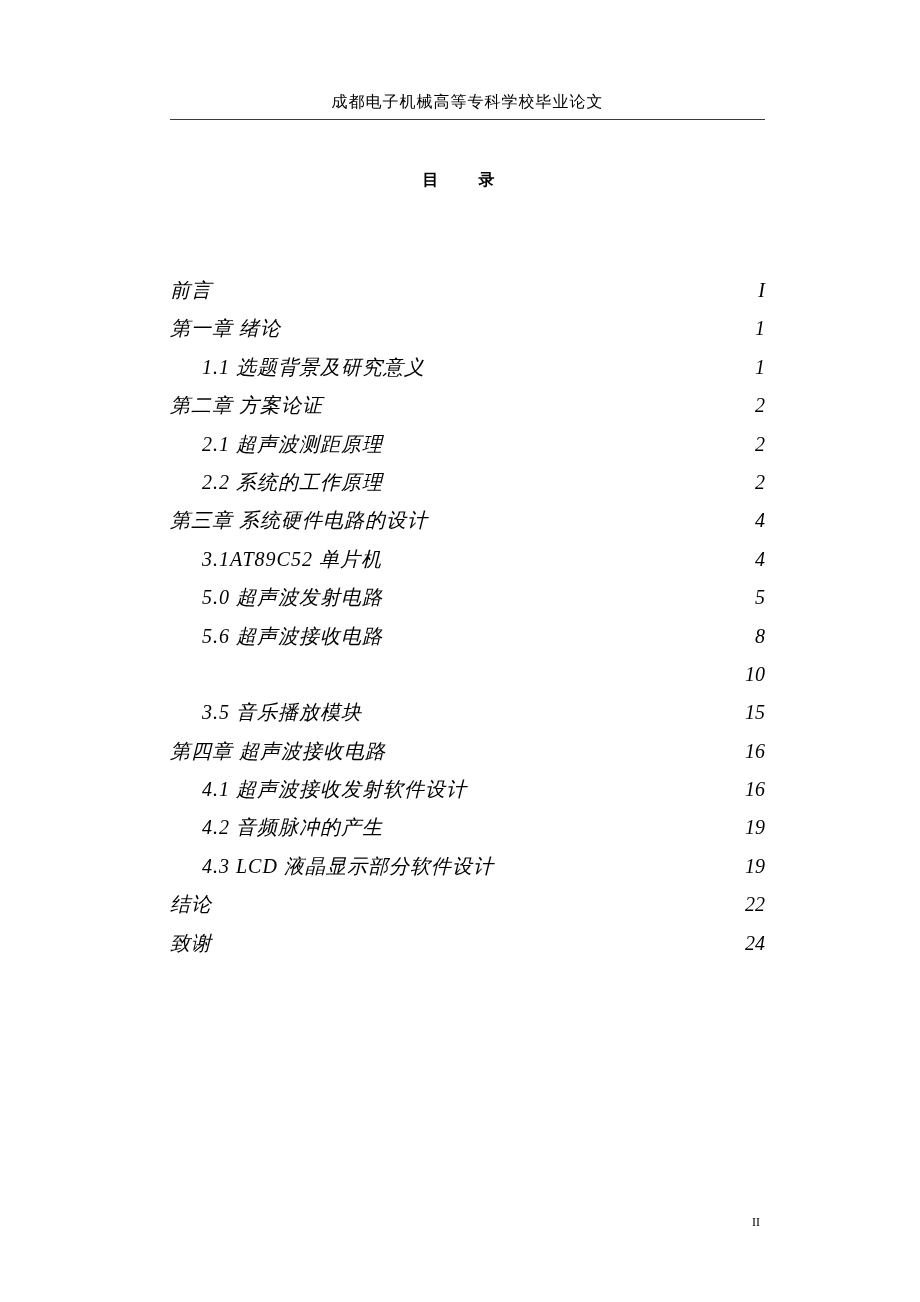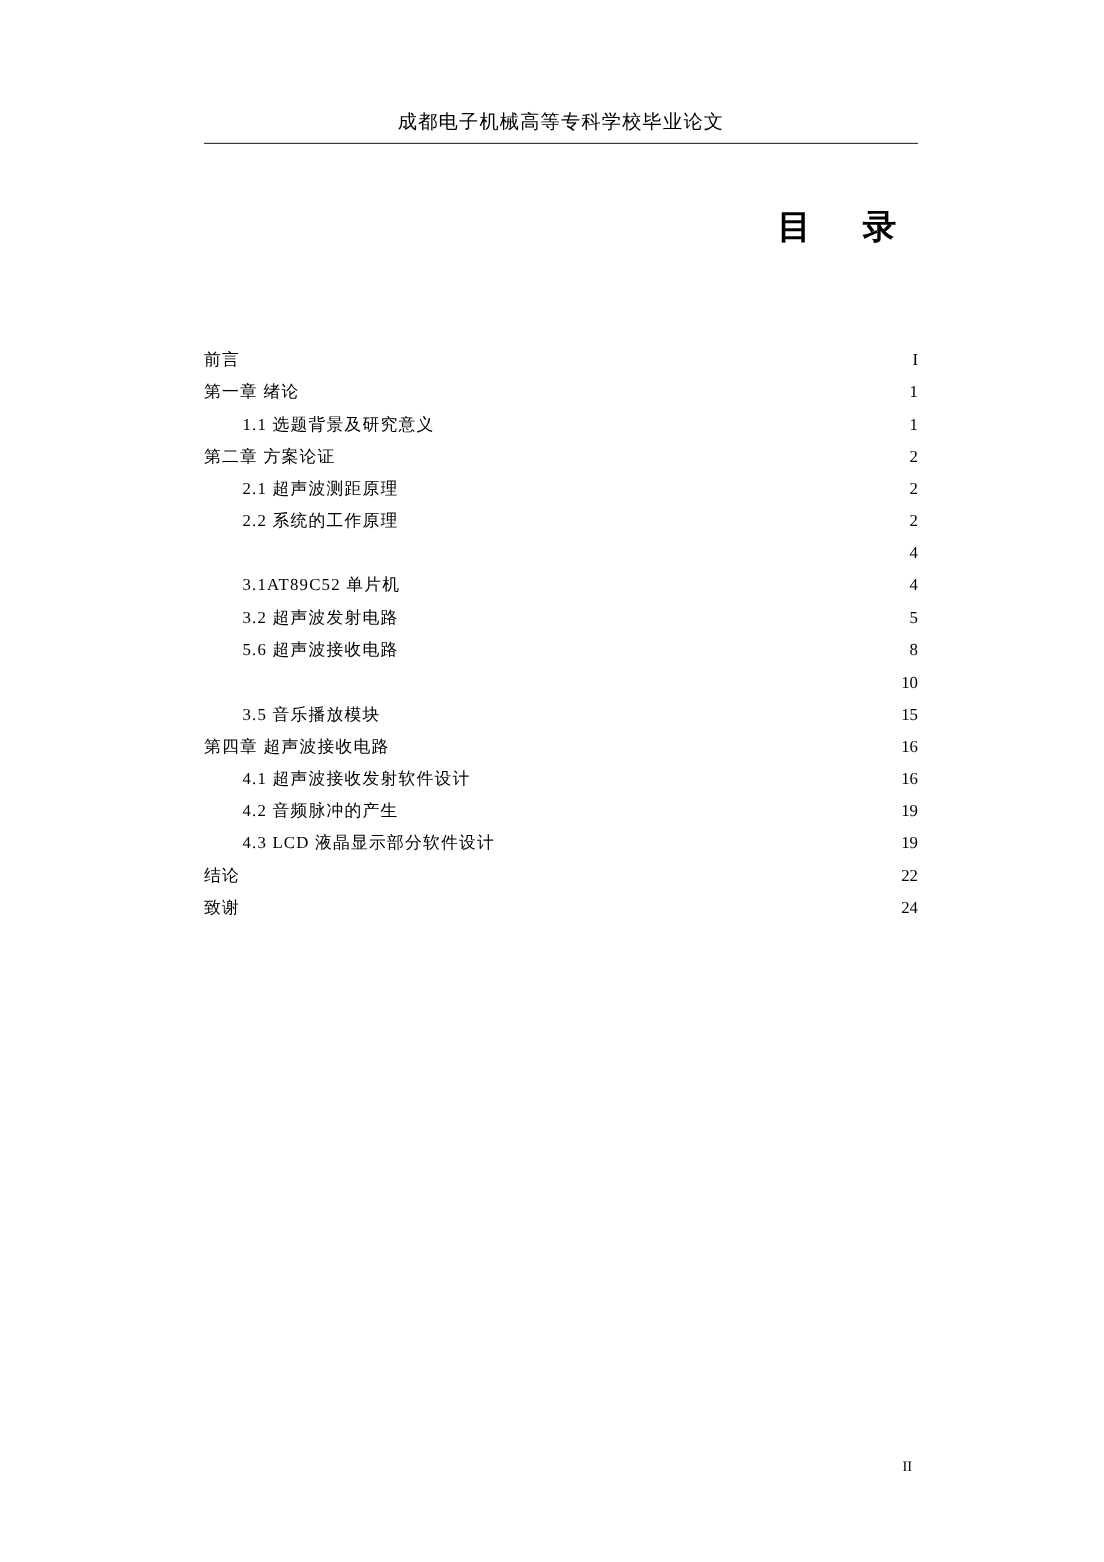--- a/index.html
+++ b/index.html
@@ -18,30 +18,31 @@
   }
   .header {
     text-align: center;
     font-size: 16px;
     letter-spacing: 1px;
     padding-bottom: 6px;
     border-bottom: 1px solid #2a3a6a;
     margin-bottom: 50px;
   }
   .toc-title {
-    text-align: right;
-    font-size: 28px;
+    text-align: center;
+    font-size: 16px;
     font-weight: bold;
     letter-spacing: 18px;
     margin-top: 10px;
     margin-bottom: 80px;
   }
   .toc {
-    font-size: 14px;
+    font-size: 20px;
     line-height: 1.92;
+    font-style: italic;
   }
   .toc-row {
     display: flex;
     align-items: baseline;
     white-space: nowrap;
   }
   .toc-row.sub .title { padding-left: 32px; text-align: center; }
   .toc-row .title {
     flex: 0 0 auto;
     letter-spacing: 1px;
@@ -109,30 +110,31 @@
         <span class="title">2.1 超声波测距原理</span>
         <span class="dots"></span>
         <span class="pagen">2</span>
       </div>
       <div class="toc-row sub">
         <span class="title">2.2 系统的工作原理</span>
         <span class="dots"></span>
         <span class="pagen">2</span>
       </div>
       <div class="toc-row">
+        <span class="title">第三章  系统硬件电路的设计</span>
         <span class="dots"></span>
         <span class="pagen">4</span>
       </div>
       <div class="toc-row sub">
         <span class="title">3.1AT89C52 单片机</span>
         <span class="dots"></span>
         <span class="pagen">4</span>
       </div>
       <div class="toc-row sub">
-        <span class="title">3.2 超声波发射电路</span>
+        <span class="title">5.0 超声波发射电路</span>
         <span class="dots"></span>
         <span class="pagen">5</span>
       </div>
       <div class="toc-row sub">
         <span class="title">5.6 超声波接收电路</span>
         <span class="dots"></span>
         <span class="pagen">8</span>
       </div>
       <div class="toc-row sub">
         <span class="dots"></span>

